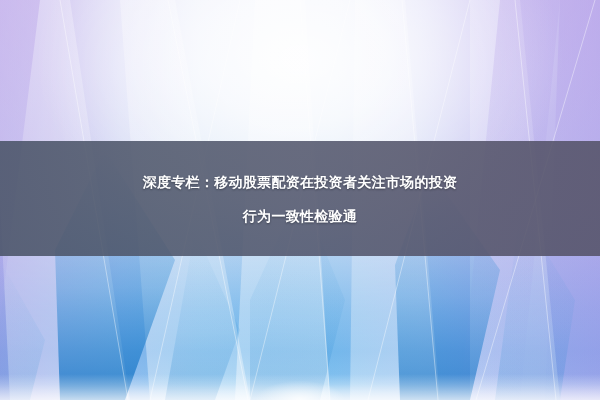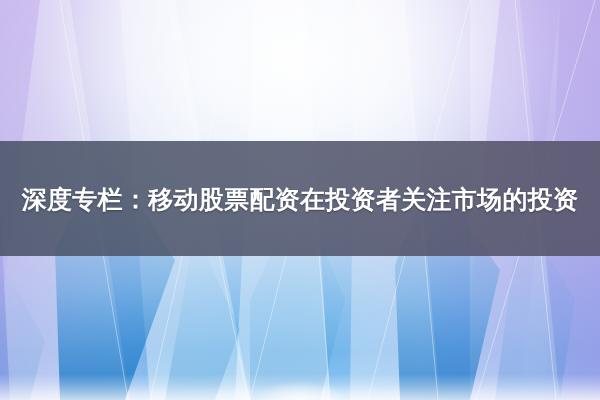--- a/index.html
+++ b/index.html
@@ -86,21 +86,21 @@
     left: 0;
     right: 0;
     top: 141px;
     height: 115px;
     display: flex;
     flex-direction: column;
     align-items: center;
     justify-content: center;
     color: #ffffff;
     font-weight: bold;
-    font-size: 25px;
+    font-size: 14px;
     line-height: 34px;
     letter-spacing: 0.3px;
     text-align: center;
     white-space: nowrap;
     text-shadow: 0 1px 2px rgba(20,24,34,0.45);
   }
   .caption-line { display: block; }
 
   
   .bottom-haze {
@@ -197,15 +197,16 @@
     </svg>
   </div>
 
   <div class="bottom-haze"></div>
   <div class="center-glow"></div>
 
   <div class="caption-band"></div>
 
   <div class="caption-text">
     <span class="caption-line">深度专栏：移动股票配资在投资者关注市场的投资</span>
+    <span class="caption-line">行为一致性检验通</span>
   </div>
 
 </div>
 
 </body></html>

